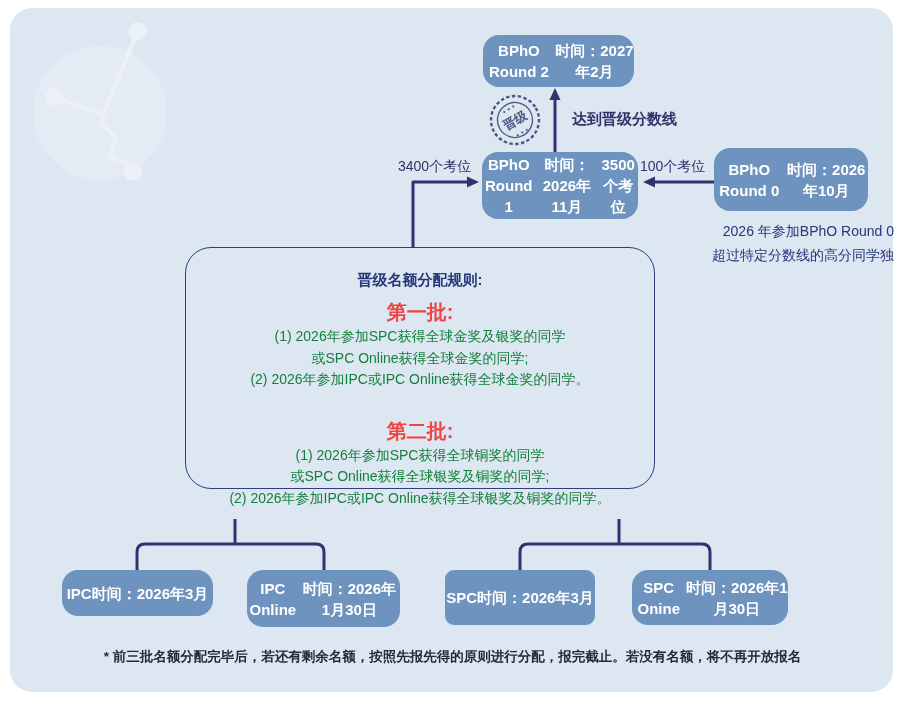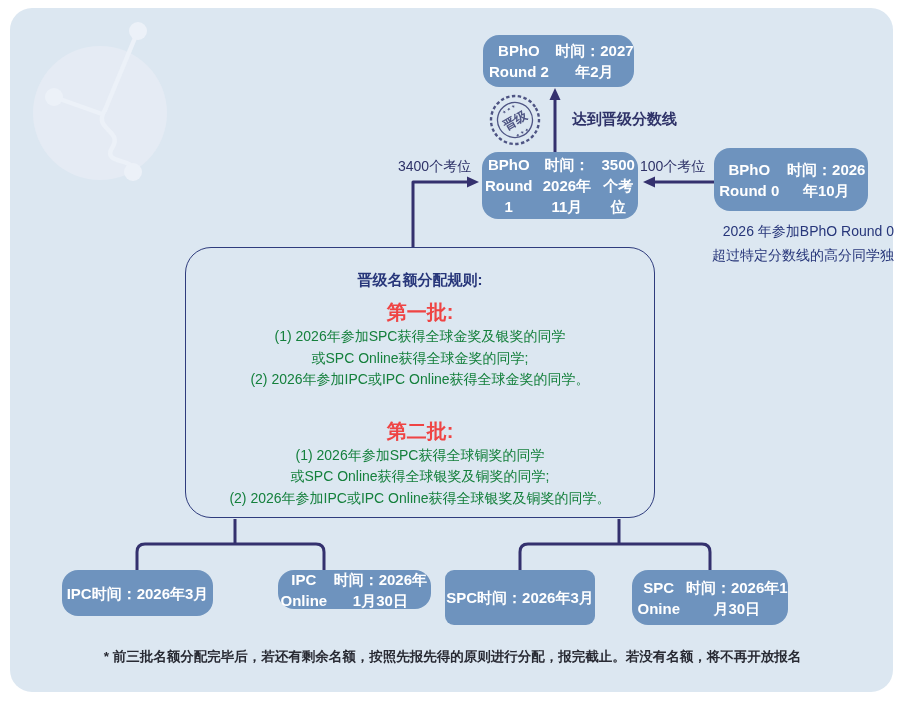--- a/index.html
+++ b/index.html
@@ -15,21 +15,21 @@
 
   svg.connectors { position: absolute; left: 0; top: 0; width: 905px; height: 708px; }
 
   .node {
     position: absolute; background: #6e93be; border-radius: 16px;
     display: flex; flex-direction: row; align-items: center; justify-content: center;
     color: #ffffff; font-weight: bold; font-size: 15px; line-height: 21px; text-align: center;
   }
 
   .rules-box {
-    position: absolute; left: 185px; top: 247px; width: 470px; height: 271px;
+    position: absolute; left: 185px; top: 247px; width: 470px; height: 242px;
     border: 1.5px solid #2f3c7d; border-radius: 26px; text-align: center;
   }
   .rules-heading { margin-top: 23px; font-size: 15px; font-weight: bold; color: #27367a; }
   .batch-title  { margin-top: 9px;  font-size: 20px; font-weight: bold; color: #ef4444; }
   .batch-title.second { margin-top: 27px; }
   .rule-line { font-size: 14px; line-height: 21.5px; color: #15803d; font-weight: 500; }
 
   .float-label { position: absolute; font-size: 14px; color: #2e3268; font-weight: 500; white-space: nowrap; }
   .reach-label { position: absolute; left: 572px; top: 110px; font-size: 15px; color: #2e3268; font-weight: 600; white-space: nowrap; }
 
@@ -108,21 +108,21 @@
 <div class="node" style="left:714px; top:148px; width:154px; height:63px;">
   <span>BPhO Round 0</span>
   <span>时间：2026年10月</span>
 </div>
 
 <div class="node" style="left:62px; top:570px; width:151px; height:46px;">
   <span>IPC</span>
   <span>时间：2026年3月</span>
 </div>
 
-<div class="node" style="left:247px; top:570px; width:153px; height:39px;margin-left:31px;">
+<div class="node" style="left:247px; top:570px; width:153px; height:57px;">
   <span>IPC Online</span>
   <span>时间：2026年1月30日</span>
 </div>
 
 <div class="node" style="left:445px; top:570px; width:150px; height:55px;border-radius:9px;">
   <span>SPC</span>
   <span>时间：2026年3月</span>
 </div>
 
 <div class="node" style="left:632px; top:570px; width:156px; height:55px;">

